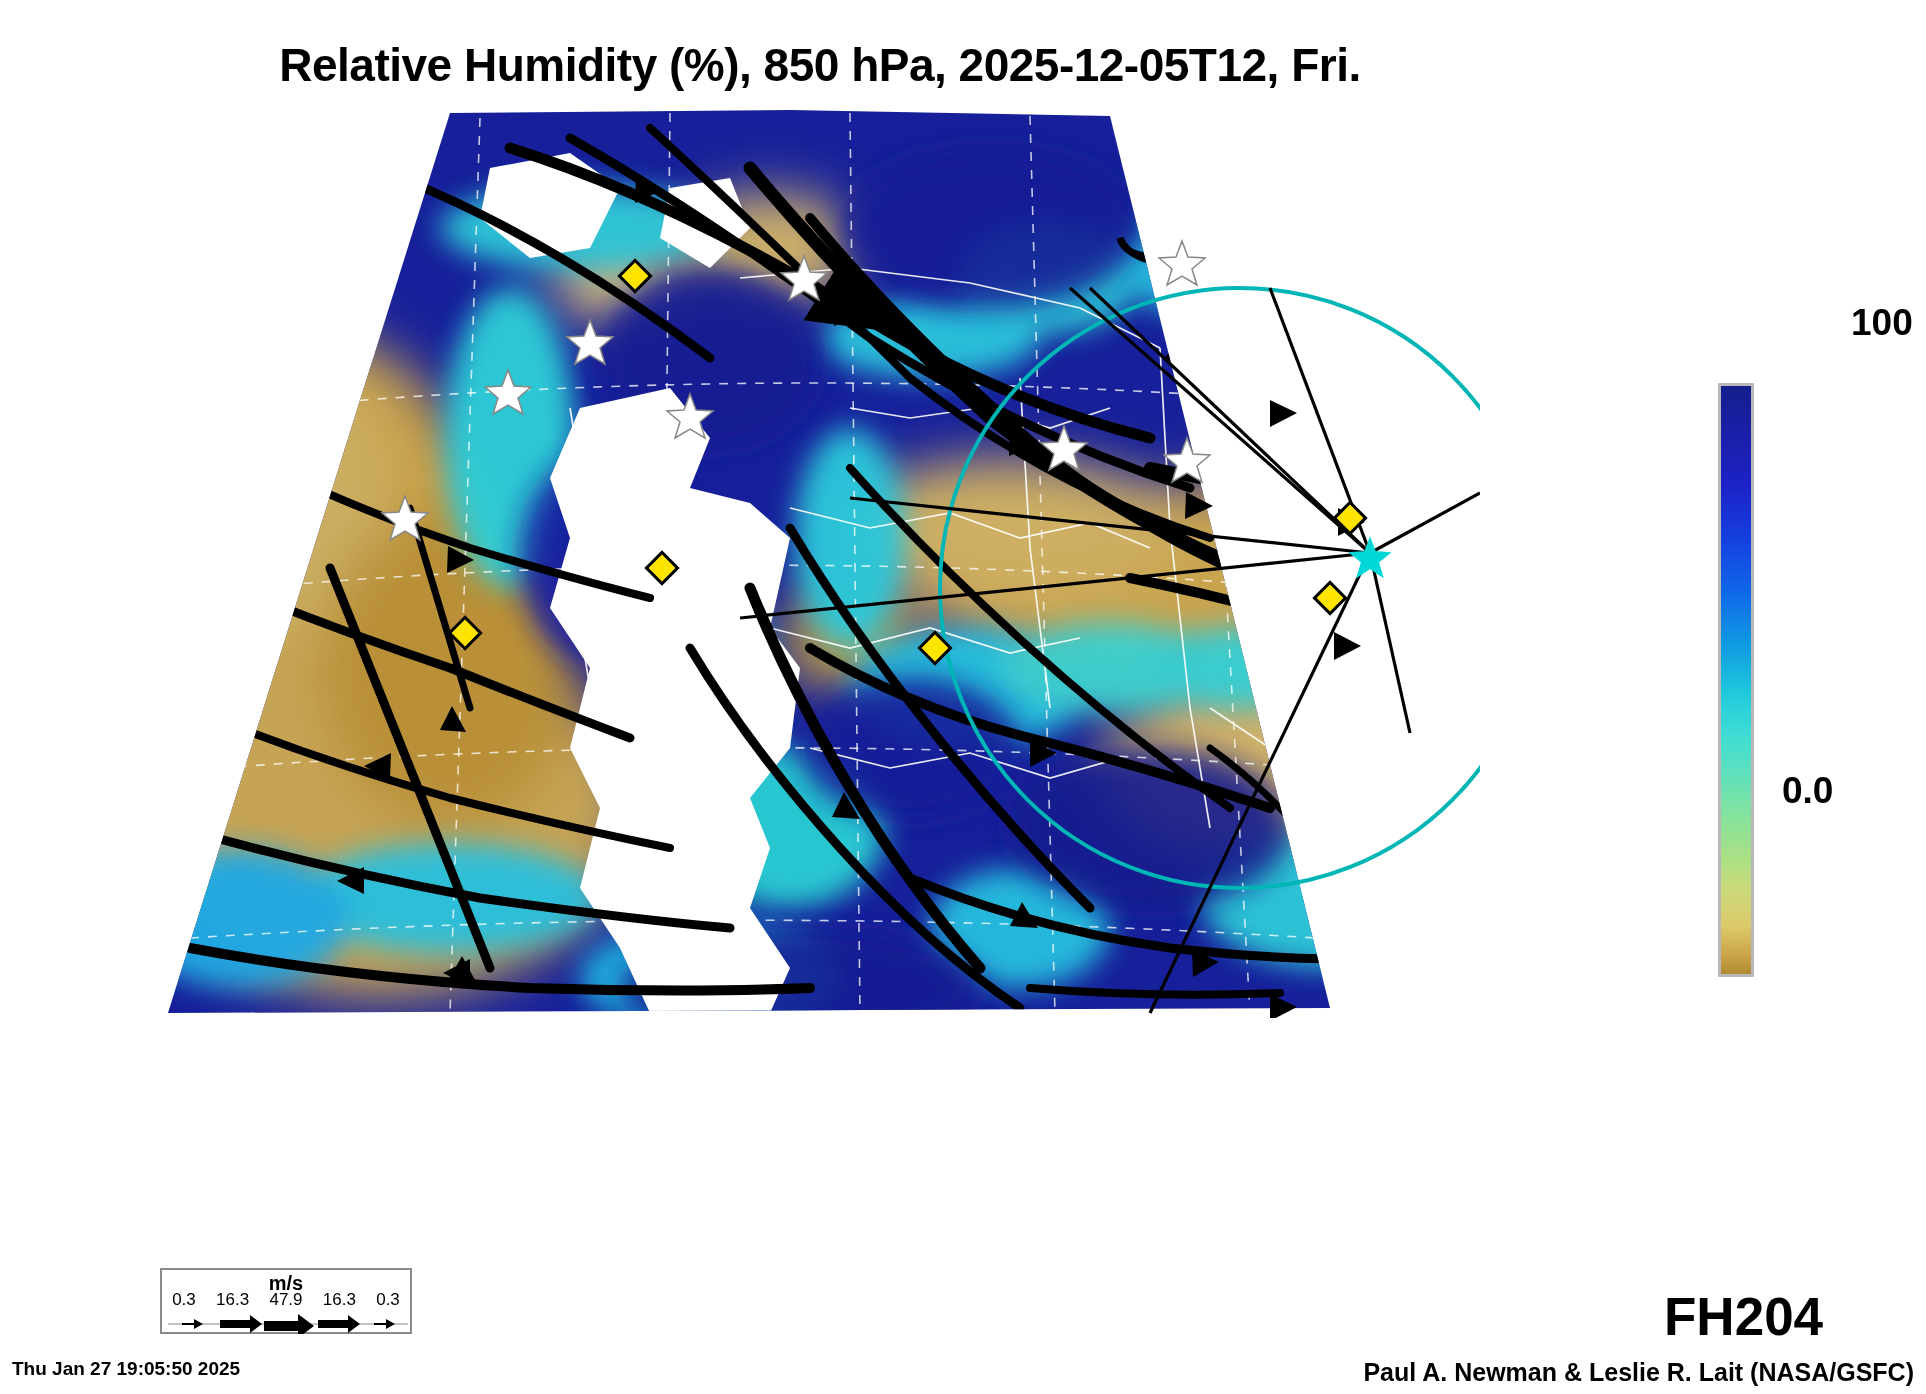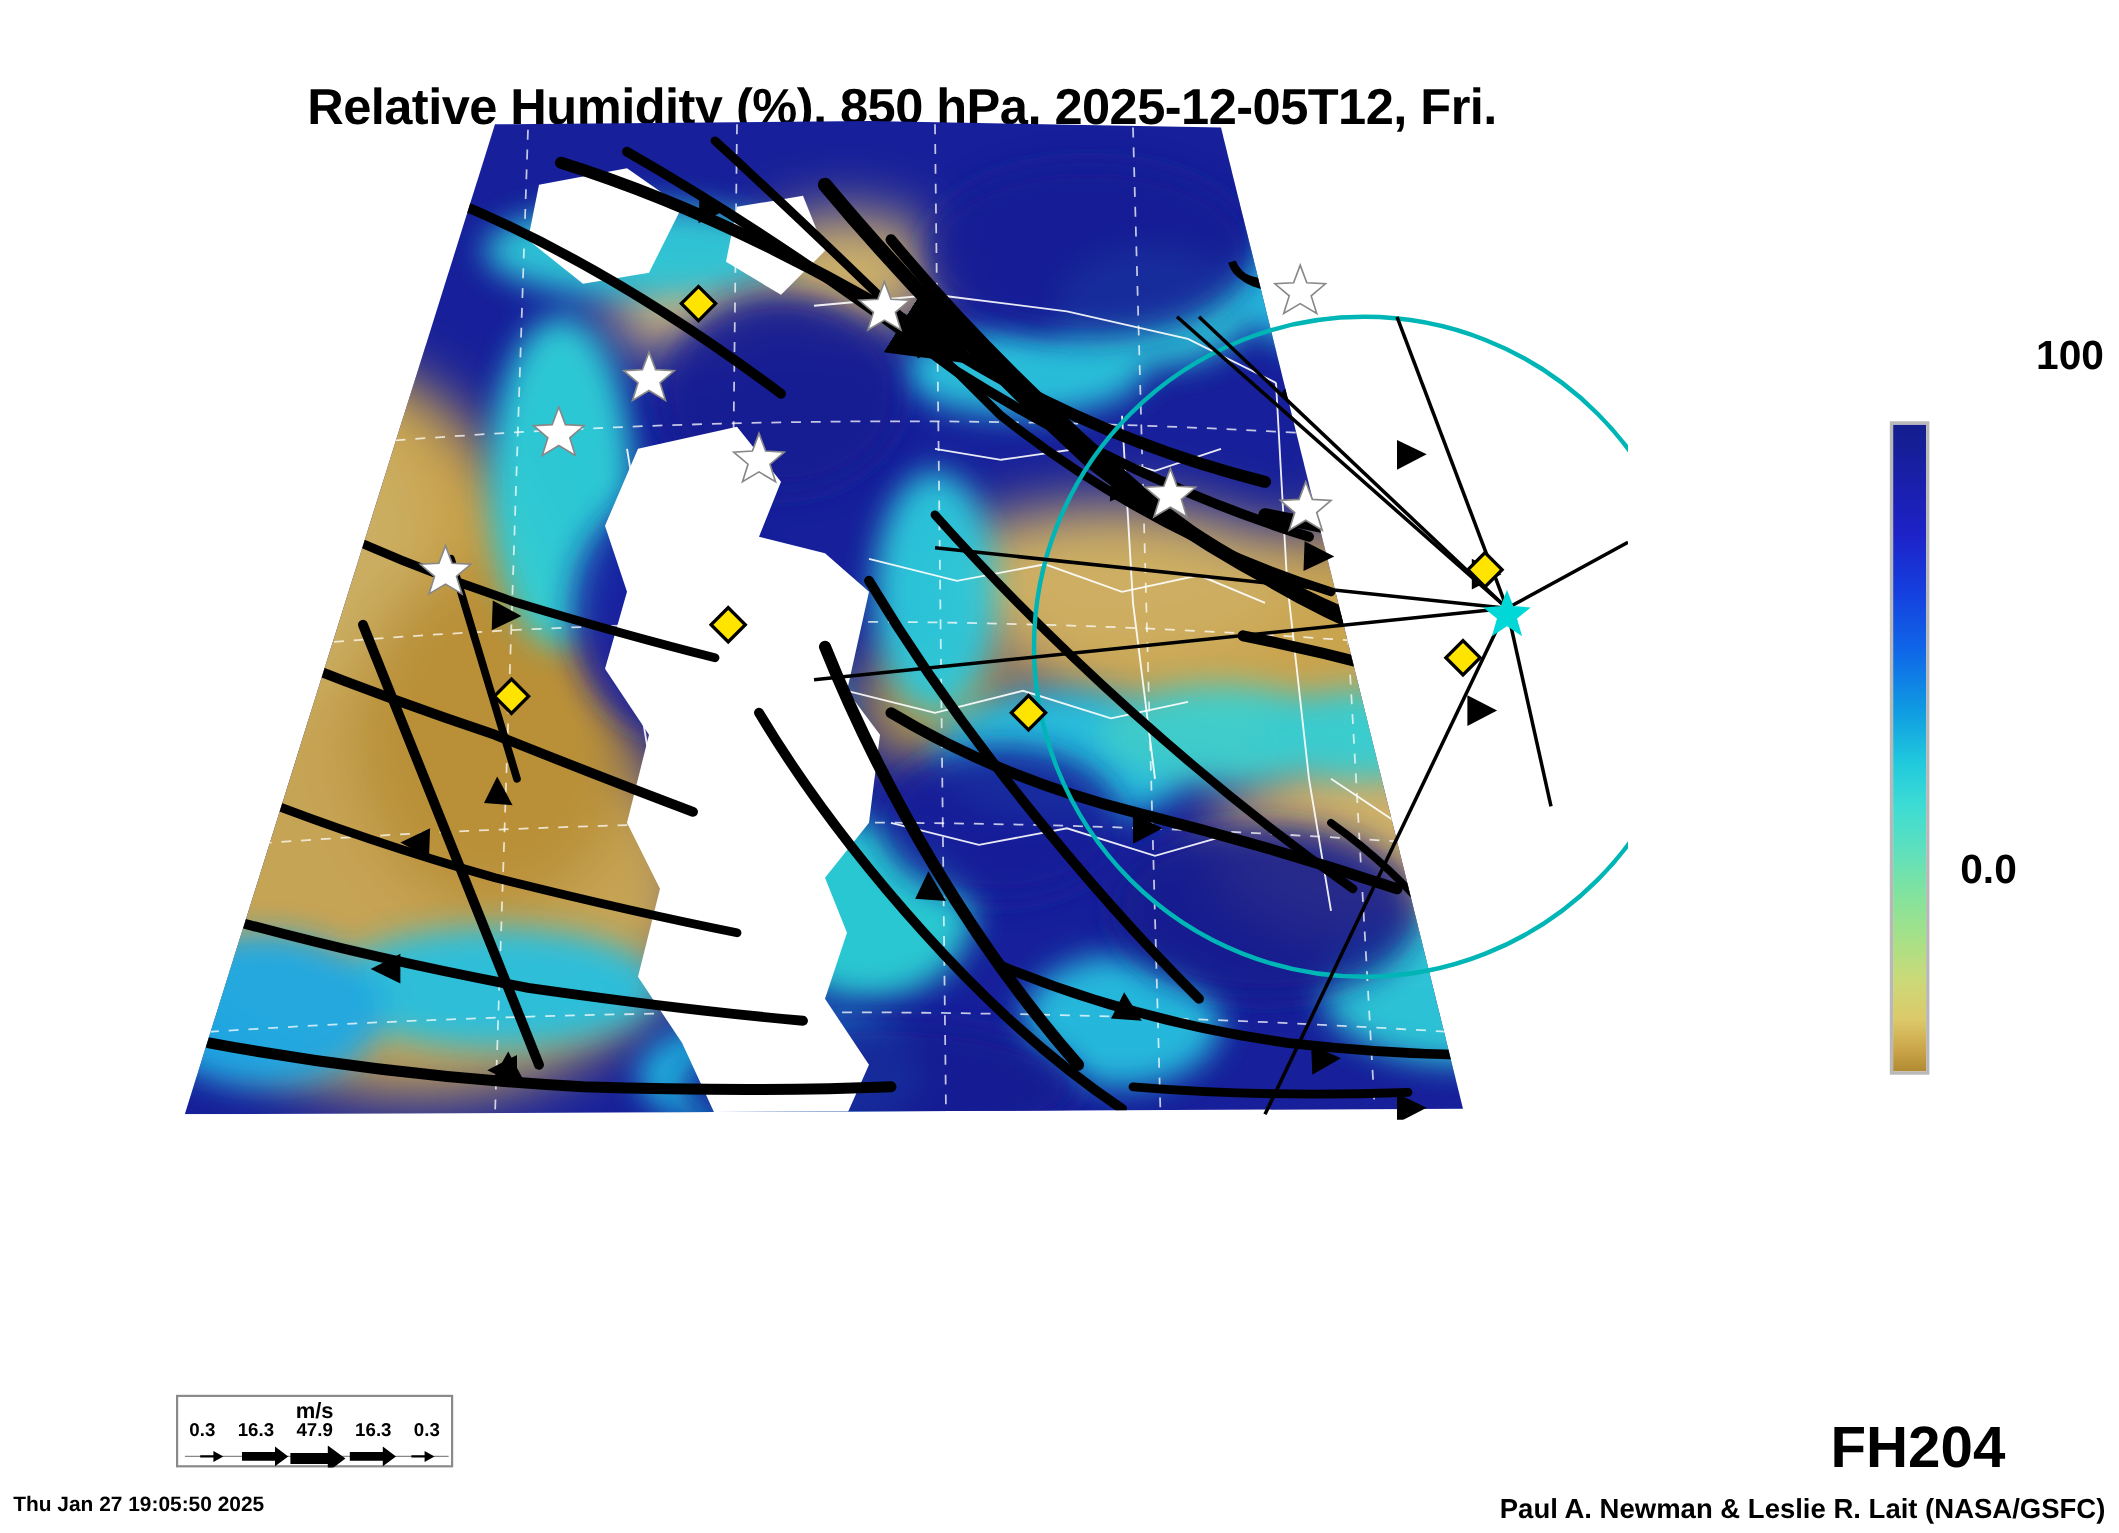--- a/index.html
+++ b/index.html
@@ -1,20 +1,20 @@
 <!DOCTYPE html>
 <html><head>
 <meta charset="utf-8">
 <style>
   html,body{margin:0;padding:0;background:#ffffff;}
   body{width:1926px;height:1394px;position:relative;overflow:hidden;
        font-family:"Liberation Sans",sans-serif;color:#000;}
 
   #title{position:absolute;left:0;top:38px;width:1640px;text-align:center;
-         font-size:46px;font-weight:bold;letter-spacing:-0.5px;white-space:nowrap;margin-top:32px;}
+         font-size:46px;font-weight:bold;letter-spacing:-0.5px;white-space:nowrap;}
 
   
   #map-panel{position:absolute;left:150px;top:108px;width:1330px;height:910px;}
   #map-clip{position:absolute;inset:0;}
   #map-svg{position:absolute;left:0;top:0;}
 
   
   #cbar-wrap{position:absolute;left:1718px;top:383px;width:36px;height:594px;}
   #cbar{position:absolute;inset:0;border:3px solid #b8b8b8;box-sizing:border-box;
         background:linear-gradient(to bottom,
@@ -35,21 +35,21 @@
           #b08b33 100%);}
   #cbar-top-label{position:absolute;left:1851px;top:302px;font-size:37px;font-weight:bold;}
   #cbar-bot-label{position:absolute;left:1782px;top:770px;font-size:37px;font-weight:bold;}
 
   
   #wind-legend{position:absolute;left:160px;top:1268px;width:252px;height:66px;
                border:2px solid #8a8a8a;background:#fff;box-sizing:border-box;}
   #wind-unit{position:absolute;left:0;right:0;top:2px;text-align:center;
              font-size:20px;font-weight:bold;}
   #wind-ticks{position:absolute;left:0;right:0;top:20px;display:flex;
-              justify-content:space-around;font-size:17px;font-weight:bold;}
+              justify-content:space-around;font-size:17px;font-weight:normal;}
   #wind-arrows{position:absolute;left:6px;right:6px;top:44px;height:20px;}
 
   #fh-label{position:absolute;left:1664px;top:1286px;font-size:53px;font-weight:bold;}
   #foot-left{position:absolute;left:12px;top:1358px;font-size:19px;font-weight:bold;}
   #foot-right{position:absolute;right:12px;top:1358px;font-size:25px;font-weight:bold;}
 </style>
 </head>
 <body>
 
 <div id="title">Relative Humidity (%), 850 hPa, 2025-12-05T12, Fri.</div>

